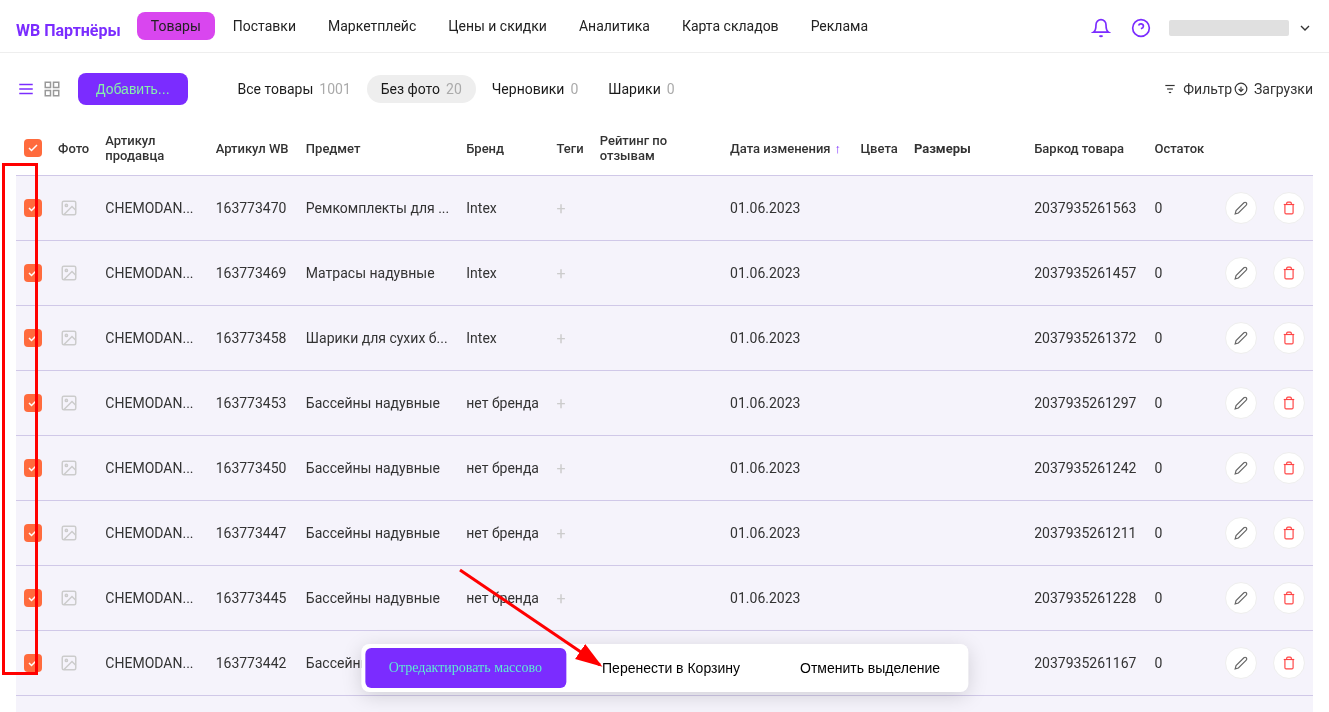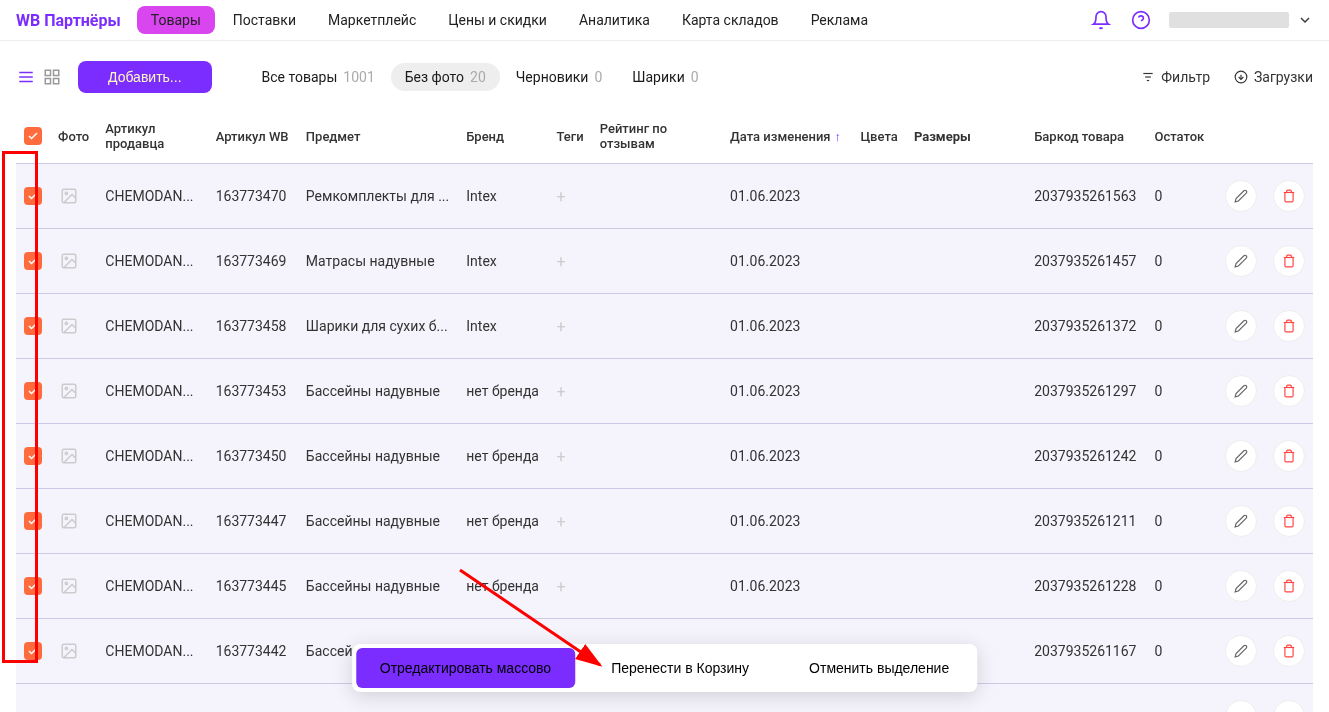--- a/index.html
+++ b/index.html
@@ -1,38 +1,38 @@
 <!DOCTYPE html>
 <html><head>
 <meta charset="utf-8">
 <style>
 * { margin: 0; padding: 0; box-sizing: border-box; }
 body { font-family: -apple-system, BlinkMacSystemFont, "Segoe UI", Roboto, sans-serif; font-size: 14px; color: #1a1a1a; background: #fff; }
 
 
-.top-header { display: flex; align-items: center; padding: 6px 16px; border-bottom: 1px solid #eee; gap: 8px; }
+.top-header { display: flex; align-items: flex-end; padding: 12px 16px; border-bottom: 1px solid #eee; gap: 8px; }
 .logo { font-weight: 700; color: #7b2cff; font-size: 16px; margin-right: 8px; }
 .nav-tabs { display: flex; gap: 4px; flex: 1; }
 .nav-tab { padding: 6px 14px; border-radius: 8px; cursor: pointer; color: #222; font-size: 14px; }
 .nav-tab.active { background: #d946ef; }
 .header-right { display: flex; align-items: center; gap: 16px; }
 .icon-btn { width: 24px; height: 24px; display: flex; align-items: center; justify-content: center; cursor: pointer; color: #7b2cff; }
 .user-block { display: flex; align-items: center; gap: 8px; }
 .user-placeholder { width: 120px; height: 16px; background: #e0e0e0; border-radius: 2px; }
 
 
 .toolbar { display: flex; align-items: center; padding: 20px 16px 16px; gap: 16px; }
 .view-toggles { display: flex; gap: 6px; }
 .view-toggle { width: 20px; height: 20px; display: flex; align-items: center; justify-content: center; cursor: pointer; color: #7b2cff; }
-.btn-primary { background: #7b2cff; color: #fef9c3; padding: 8px 30px; border-radius: 8px; border: none; cursor: pointer; font-size: 14px; font-weight: 500; }
+.btn-primary { background: #7b2cff; color: #86efac; padding: 8px 18px; border-radius: 8px; border: none; cursor: pointer; font-size: 14px; font-weight: 500; }
 .filter-tabs { display: flex; gap: 2px; margin-left: 20px; }
 .filter-tab { padding: 6px 14px; border-radius: 20px; cursor: pointer; display: flex; align-items: center; gap: 6px; }
 .filter-tab.active { background: #eee; }
 .filter-tab .count { color: #aaa; }
-.toolbar-right { margin-left: auto; display: flex; align-items: center; gap: 24px; }
+.toolbar-right { margin-left: auto; display: flex; align-items: center; gap: 2px; }
 .tool-link { display: flex; align-items: center; gap: 6px; cursor: pointer; color: #333; font-size: 14px; }
 .search-box { display: flex; align-items: center; background: #f5f5f5; border-radius: 8px; padding: 8px 12px; width: 250px; }
 .search-box input { border: none; background: transparent; outline: none; flex: 1; font-size: 13px; }
 
 
 .table-wrap { padding: 0 16px; }
 table { width: 100%; border-collapse: collapse; }
 thead th { text-align: left; padding: 12px 8px; font-weight: 500; font-size: 13px; color: #333; border-bottom: 1px solid #d0c8e8; }
 tbody tr { border-bottom: 1px solid #d0c8e8; background: #f5f3fb; }
 tbody td { padding: 16px 8px; font-size: 14px; color: #333; vertical-align: middle; }
@@ -47,21 +47,21 @@
 .action-btn { width: 32px; height: 32px; border-radius: 50%; background: #fff; border: 1px solid #eee; display: inline-flex; align-items: center; justify-content: center; cursor: pointer; }
 .action-btn.edit { color: #666; }
 .action-btn.delete { color: #ff4444; }
 
 
 .checkbox-highlight { position: absolute; border: 3px solid #ff0000; pointer-events: none; }
 
 
 .bottom-bar { position: fixed; bottom: 20px; left: 50%; transform: translateX(-50%); display: flex; gap: 12px; background: #fff; padding: 4px; border-radius: 8px; box-shadow: 0 4px 20px rgba(0,0,0,0.15); }
 .bottom-bar button { padding: 12px 24px; border-radius: 6px; border: none; cursor: pointer; font-size: 14px; background: #fff; }
-.bottom-bar .primary { background: #7b2cff; color: #000000; }
+.bottom-bar .primary { background: #7b2cff; color: #5eead4; font-family: Liberation Serif, serif; }
 
 
 .arrow-overlay { position: absolute; pointer-events: none; }
 
 .truncate { white-space: nowrap; overflow: hidden; text-overflow: ellipsis; max-width: 100%; display: block; }
 
 th.col-sku, td.col-sku { width: 110px; max-width: 110px; }
 th.col-wbid, td.col-wbid { width: 90px; }
 th.col-subj, td.col-subj { width: 160px; max-width: 160px; }
 th.col-brand, td.col-brand { width: 90px; }

